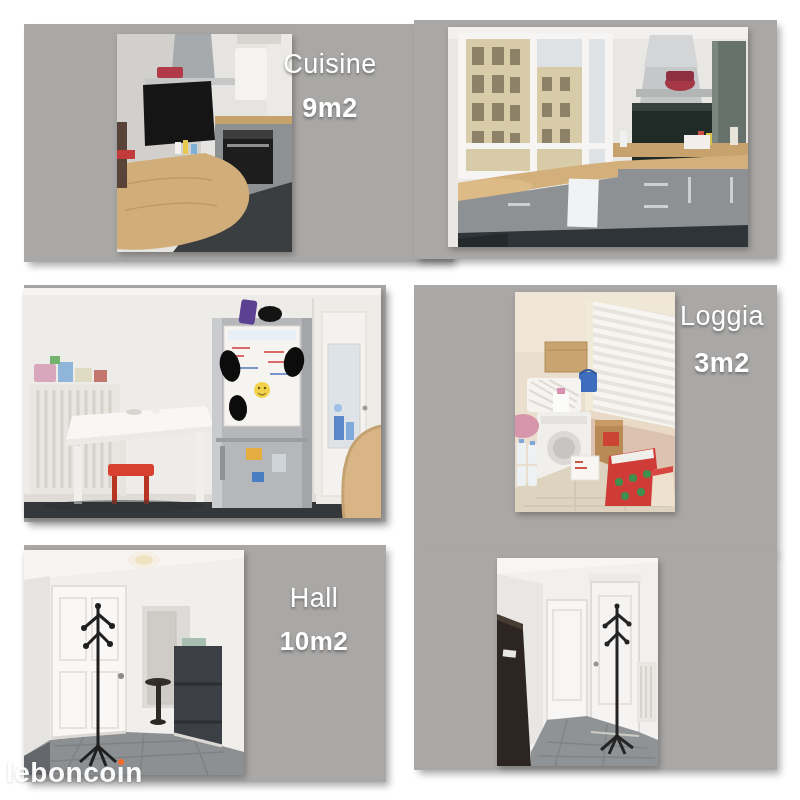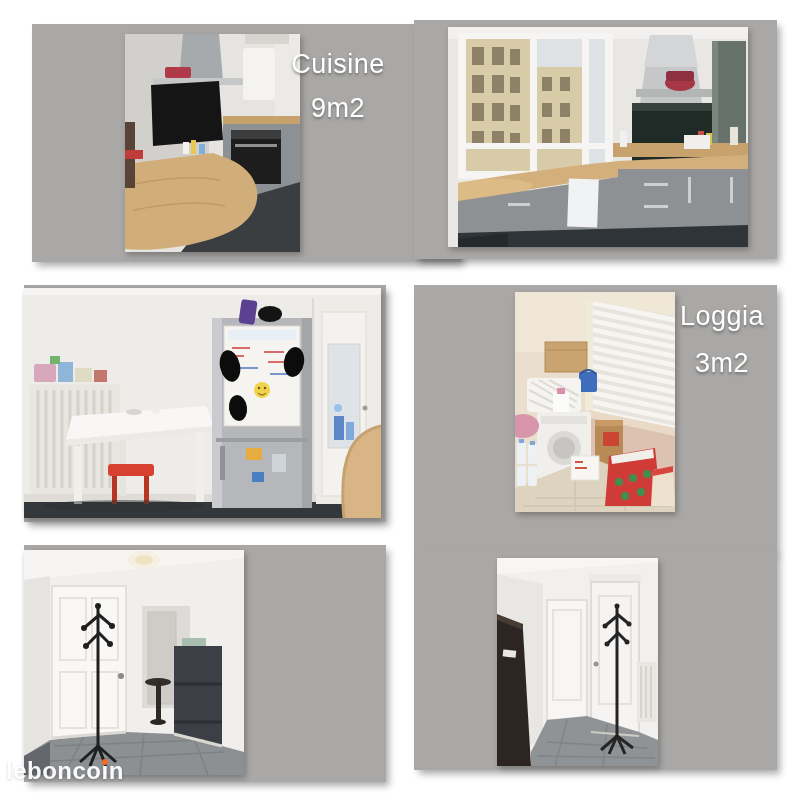--- a/index.html
+++ b/index.html
@@ -3,34 +3,34 @@
 <meta charset="utf-8">
 <style>
   html,body{margin:0;padding:0;}
   .canvas{position:relative;width:800px;height:800px;background:#ffffff;overflow:hidden;
           font-family:"Liberation Sans", sans-serif;}
   .cell{position:absolute;background:#a9a8a7;box-shadow:4px 5px 7px -1px rgba(0,0,0,0.33);}
   .photo{position:absolute;display:block;box-shadow:2px 3px 6px rgba(0,0,0,0.28);}
   .cell-label{position:absolute;color:#ffffff;text-align:center;line-height:1;
               font-size:27px;letter-spacing:0.5px;
               text-shadow:0 2px 3px rgba(70,70,70,0.6);}
-  .cell-label .size-line{display:block;}
-  .watermark{position:absolute;left:6px;top:757px;z-index:10;font-size:24px;font-weight:bold;
+  .cell-label .size-line{display:block;font-weight:bold;}
+  .watermark{position:absolute;left:6px;top:757px;z-index:10;font-size:28px;font-weight:bold;
              color:rgba(255,255,255,0.96);letter-spacing:0.5px;
              text-shadow:0 1px 3px rgba(0,0,0,0.18);}
   .wm-i{position:relative;display:inline-block;}
   .wm-i .dot{position:absolute;left:50%;transform:translateX(-50%);top:2px;width:6px;height:6px;
              border-radius:50%;background:#f56b2a;}
 </style>
 </head>
 <body>
 
 <div class="canvas">
 
-  <div class="cell" style="left:32px;top:24px;width:429px;height:238px">
+  <div class="cell" style="left:24px;top:24px;width:429px;height:238px">
     <svg class="photo" style="left:93px;top:10px" width="175" height="218" viewBox="0 0 175 218">
       <rect width="175" height="218" fill="#e6e4e0"></rect>
       <rect x="0" y="0" width="84" height="128" fill="#d2d0cc"></rect>
       <rect x="150" y="0" width="25" height="120" fill="#eceae7"></rect>
       <polygon points="58,0 94,0 98,46 54,46" fill="#a7aaac"></polygon>
       <rect x="28" y="44" width="92" height="7" fill="#c6c7c7"></rect>
       <rect x="40" y="33" width="26" height="11" rx="2" fill="#b03a48"></rect>
       <polygon points="26,51 94,47 98,106 28,112" fill="#151515"></polygon>
       <rect x="118" y="14" width="32" height="52" rx="3" fill="#f4f3f1"></rect>
       <rect x="120" y="0" width="44" height="10" fill="#d8d5d1"></rect>
@@ -297,20 +297,24 @@
           <path d="M74,196 L82,216"></path>
       </g>
       <g fill="#1f1f1f">
         <circle cx="60" cy="78" r="3"></circle>
           <circle cx="88" cy="76" r="3"></circle>
           <circle cx="62" cy="96" r="3"></circle>
         <circle cx="86" cy="94" r="3"></circle>
           <circle cx="74" cy="56" r="3"></circle>
       </g>
     </svg>
+    <div class="cell-label" style="left:242px;top:40px;width:96px">
+      <span class="room-line">Hall</span>
+      <span class="size-line" style="margin-top:16px;font-size:26px">10m2</span>
+    </div>
   </div>
 
   <div class="cell" style="left:414px;top:549px;width:363px;height:221px">
     <svg class="photo" style="left:83px;top:9px" width="161" height="208" viewBox="0 0 161 208">
       <rect width="161" height="208" fill="#f1f0ee"></rect>
       <polygon points="0,0 161,0 161,4 0,16" fill="#f7f6f4"></polygon>
       <polygon points="0,16 46,26 46,182 0,200" fill="#e9e7e4"></polygon>
       <rect x="50" y="42" width="40" height="120" fill="#f7f6f4" stroke="#e2dfdb" stroke-width="2"></rect>
       <rect x="56" y="52" width="28" height="90" fill="none" stroke="#e6e3df" stroke-width="2"></rect>
       <rect x="92" y="16" width="52" height="8" fill="#eceae6"></rect>

